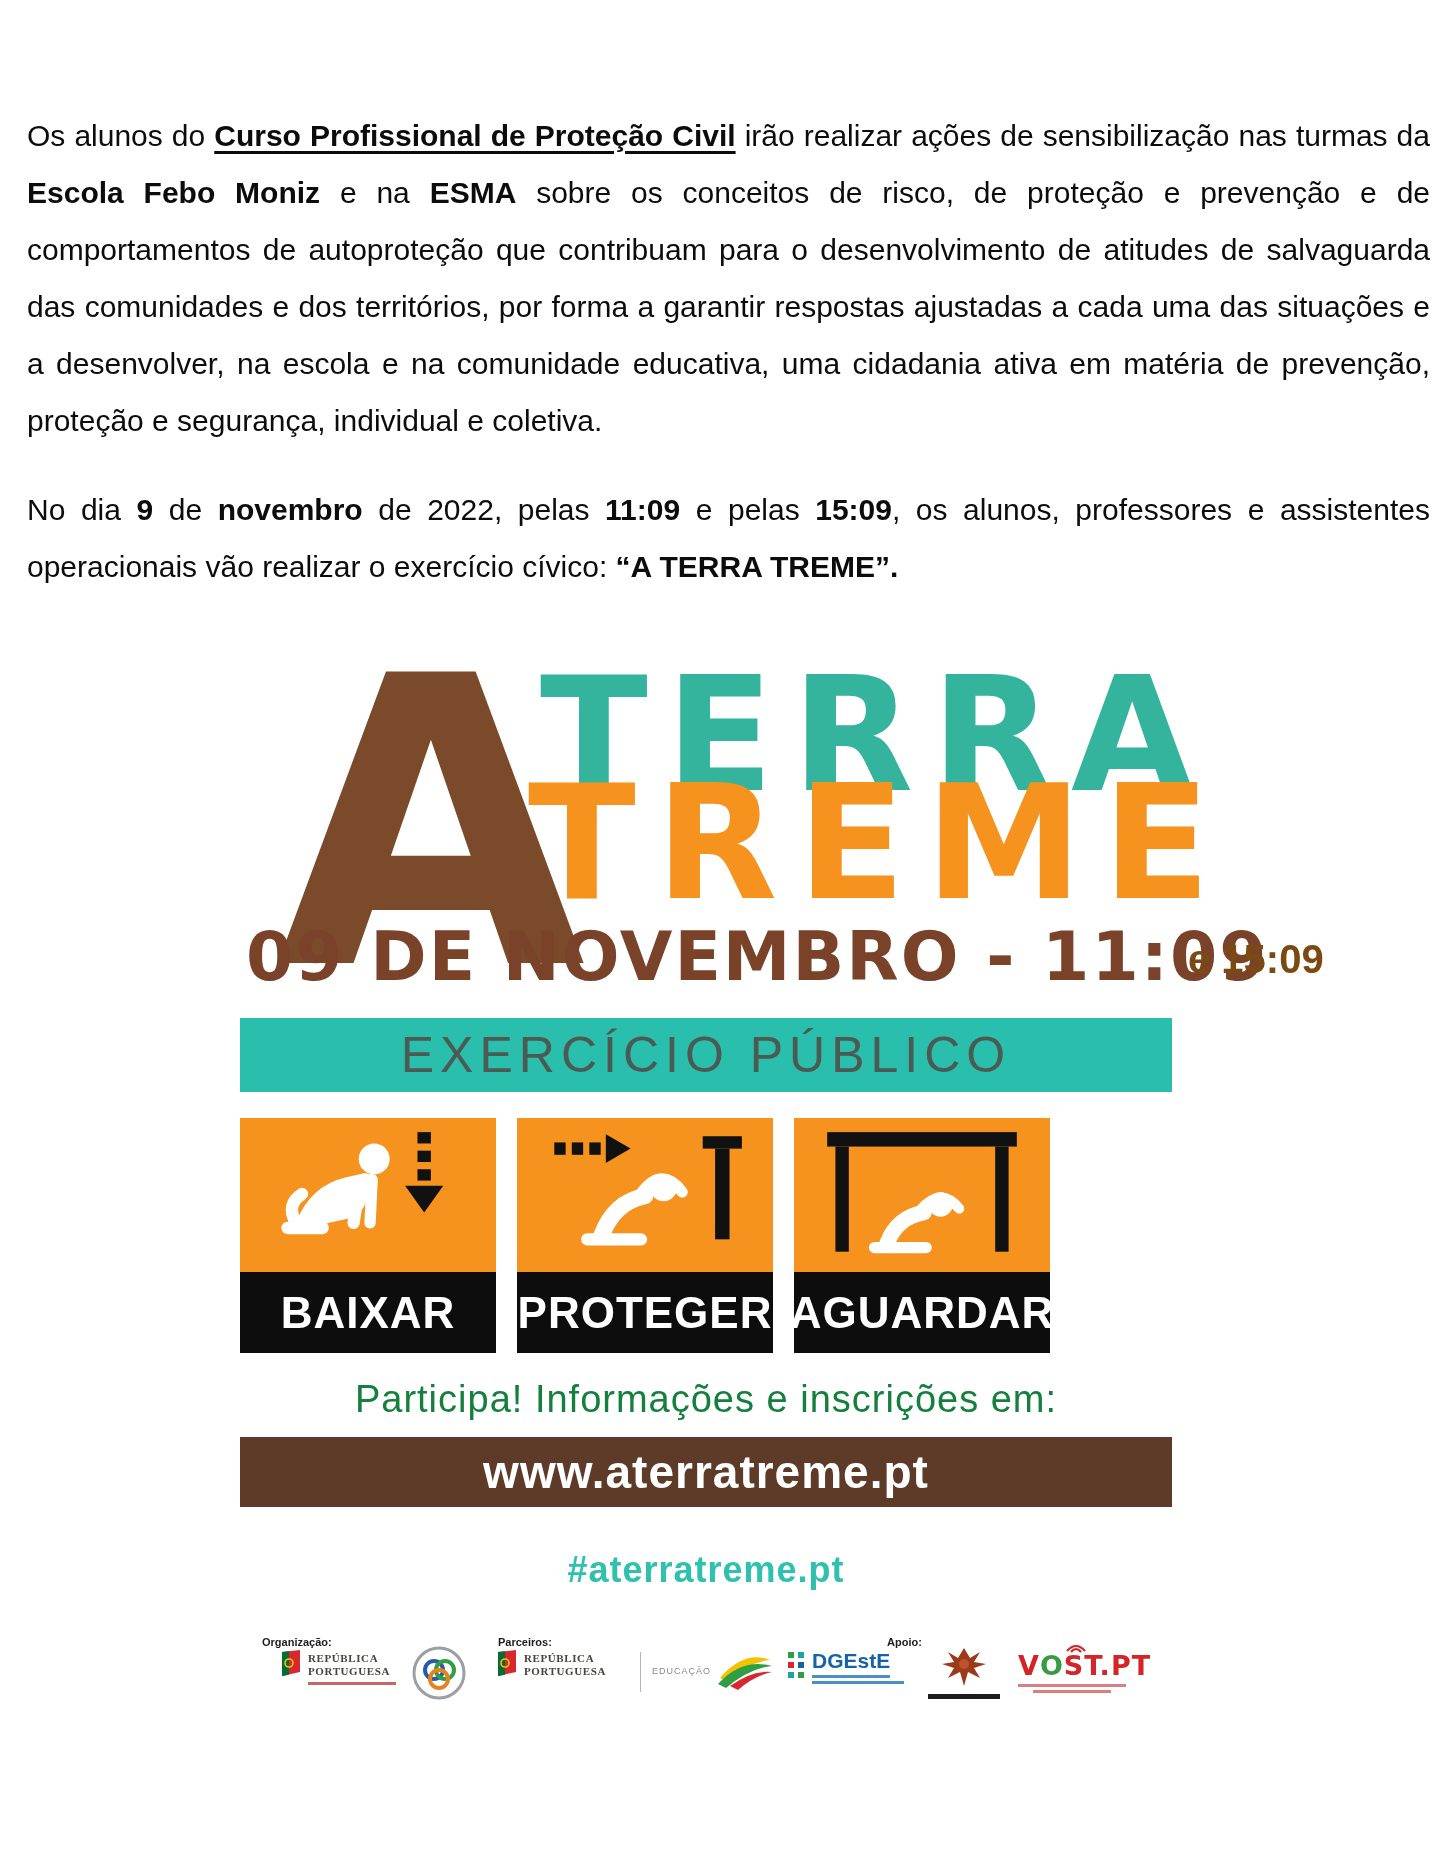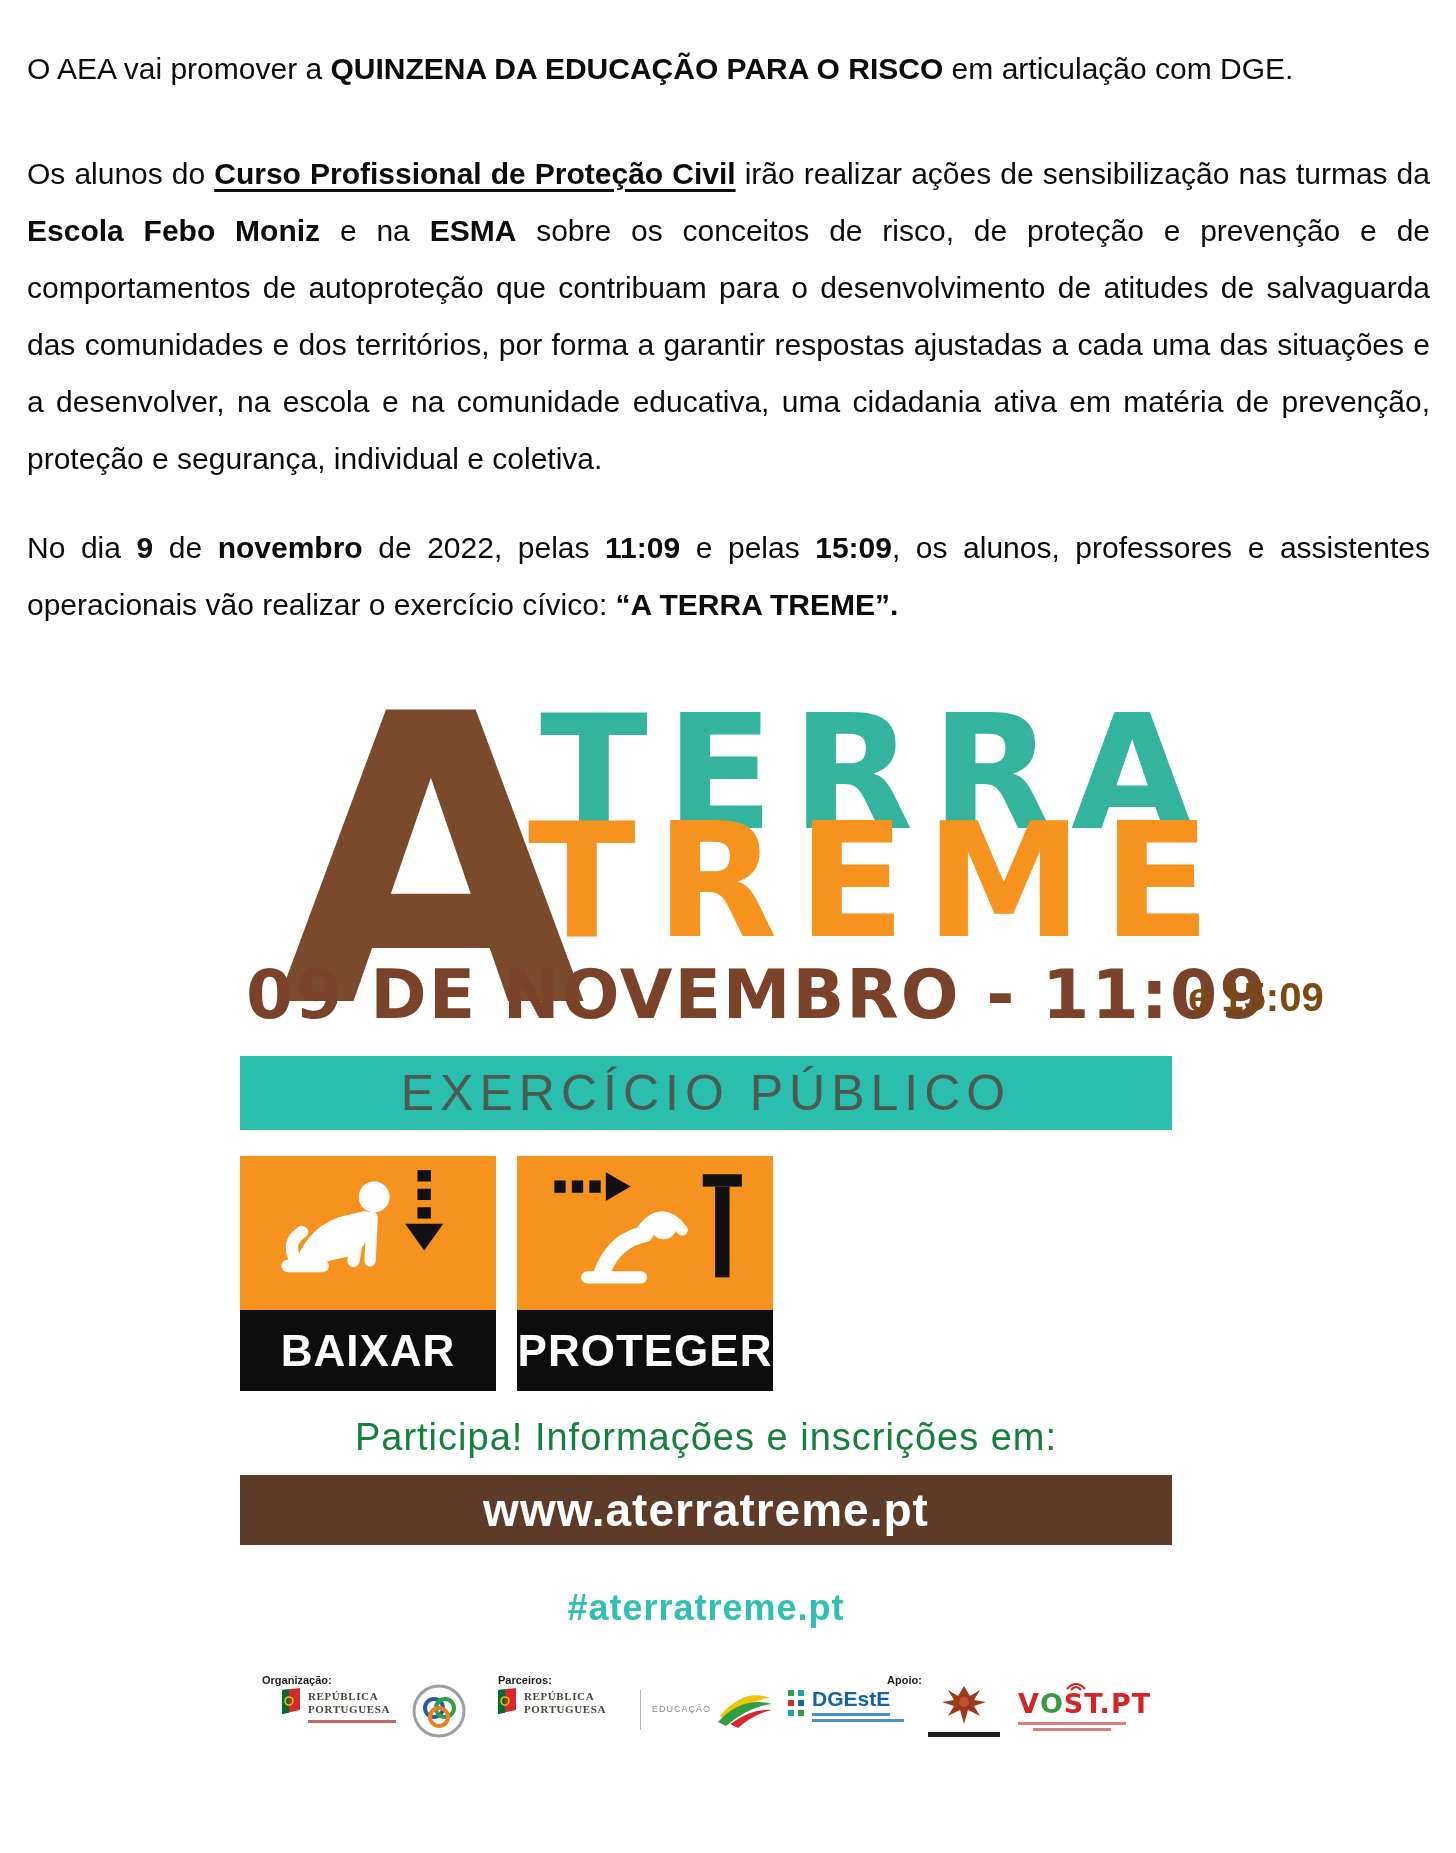--- a/index.html
+++ b/index.html
@@ -121,21 +121,20 @@
   .vost-o { color:#3a9a44; position:relative; }
   .vost-arcs { position:absolute; left:24px; top:-9px; }
   .vost-bars span { display:block; height:3px; background:#d97f7f; margin-top:3px; }
   .vost-b1 { width:108px; } .vost-b2 { width:78px; margin-left:15px; }
 </style>
 </head>
 <body>
 
 <div class="doc">
 
-  <p class="para p1"><span>O AEA vai promover a </span><span class="seg-b">QUINZENA DA EDUCAÇÃO PARA O RISCO</span><span> em articulação com DGE.</span></p>
 
   <p class="para p2 multiline justify"><span>Os alunos do </span><span class="seg-b seg-u">Curso Profissional de Proteção Civil</span><span> irão realizar ações de sensibilização nas turmas da </span><span class="seg-b">Escola Febo Moniz</span><span> e na </span><span class="seg-b">ESMA</span><span> sobre os conceitos de risco, de proteção e prevenção e de comportamentos de autoproteção que contribuam para o desenvolvimento de atitudes de salvaguarda das comunidades e dos territórios, por forma a garantir respostas ajustadas a cada uma das situações e a desenvolver, na escola e na comunidade educativa, uma cidadania ativa em matéria de prevenção, proteção e segurança, individual e coletiva.</span></p>
 
   <p class="para p3 multiline justify"><span>No dia </span><span class="seg-b">9</span><span> de </span><span class="seg-b">novembro</span><span> de 2022, pelas </span><span class="seg-b">11:09</span><span> e pelas </span><span class="seg-b">15:09</span><span>, os alunos, professores e assistentes operacionais vão realizar o exercício cívico: </span><span class="seg-b">“A TERRA TREME”.</span></p>
 
 
   <div class="poster">
 
     <div class="logo-block">
       <span class="letter-a">A</span>
@@ -180,20 +179,34 @@
             <path d="M96 64 Q116 36 136 62" stroke="#ffffff" stroke-width="11" fill="none" stroke-linecap="round"></path>
             <path d="M58 104 Q70 72 100 66" stroke="#ffffff" stroke-width="16" fill="none" stroke-linecap="round"></path>
             <path d="M44 108 L96 108" stroke="#ffffff" stroke-width="12" stroke-linecap="round" fill="none"></path>
             <rect x="156" y="8" width="38" height="12" fill="#111111"></rect>
             <rect x="168" y="20" width="14" height="88" fill="#111111"></rect>
           </svg>
         </div>
         <div class="panel-label">PROTEGER</div>
       </div>
 
+      <div class="panel">
+        <div class="panel-art">
+          <svg viewBox="0 0 200 130">
+            <rect x="8" y="4" width="184" height="14" fill="#111111"></rect>
+            <rect x="16" y="18" width="13" height="102" fill="#111111"></rect>
+            <rect x="171" y="18" width="13" height="102" fill="#111111"></rect>
+            <circle cx="118" cy="74" r="12" fill="#ffffff"></circle>
+            <path d="M98 80 Q118 56 136 78" stroke="#ffffff" stroke-width="10" fill="none" stroke-linecap="round"></path>
+            <path d="M66 112 Q76 86 102 82" stroke="#ffffff" stroke-width="15" fill="none" stroke-linecap="round"></path>
+            <path d="M54 116 L104 116" stroke="#ffffff" stroke-width="11" stroke-linecap="round" fill="none"></path>
+          </svg>
+        </div>
+        <div class="panel-label">AGUARDAR</div>
+      </div>
 
     </div>
 
     <div class="participate">Participa! Informações e inscrições em:</div>
 
     <div class="website-banner">
       <span>www.aterratreme.pt</span>
     </div>
 
     <div class="hashtag">#aterratreme.pt</div>

